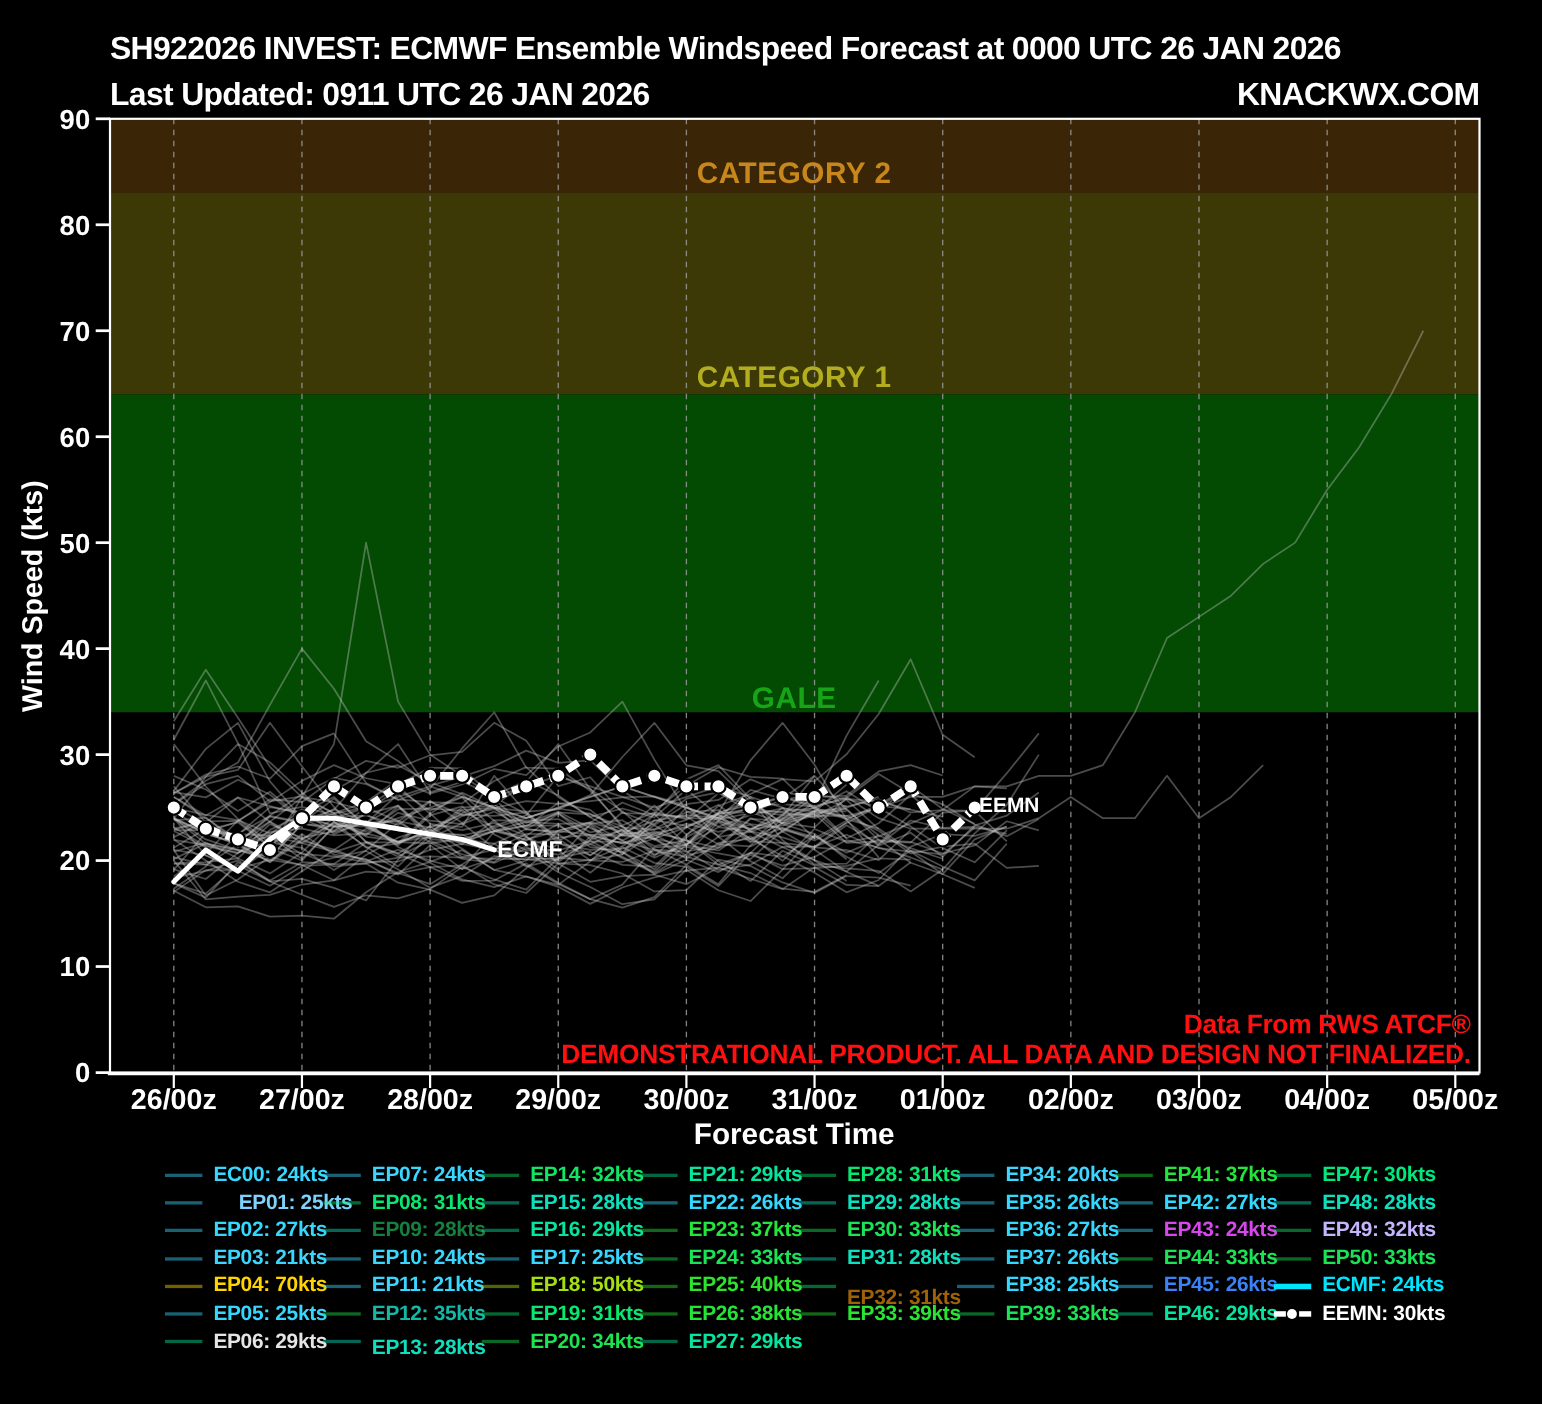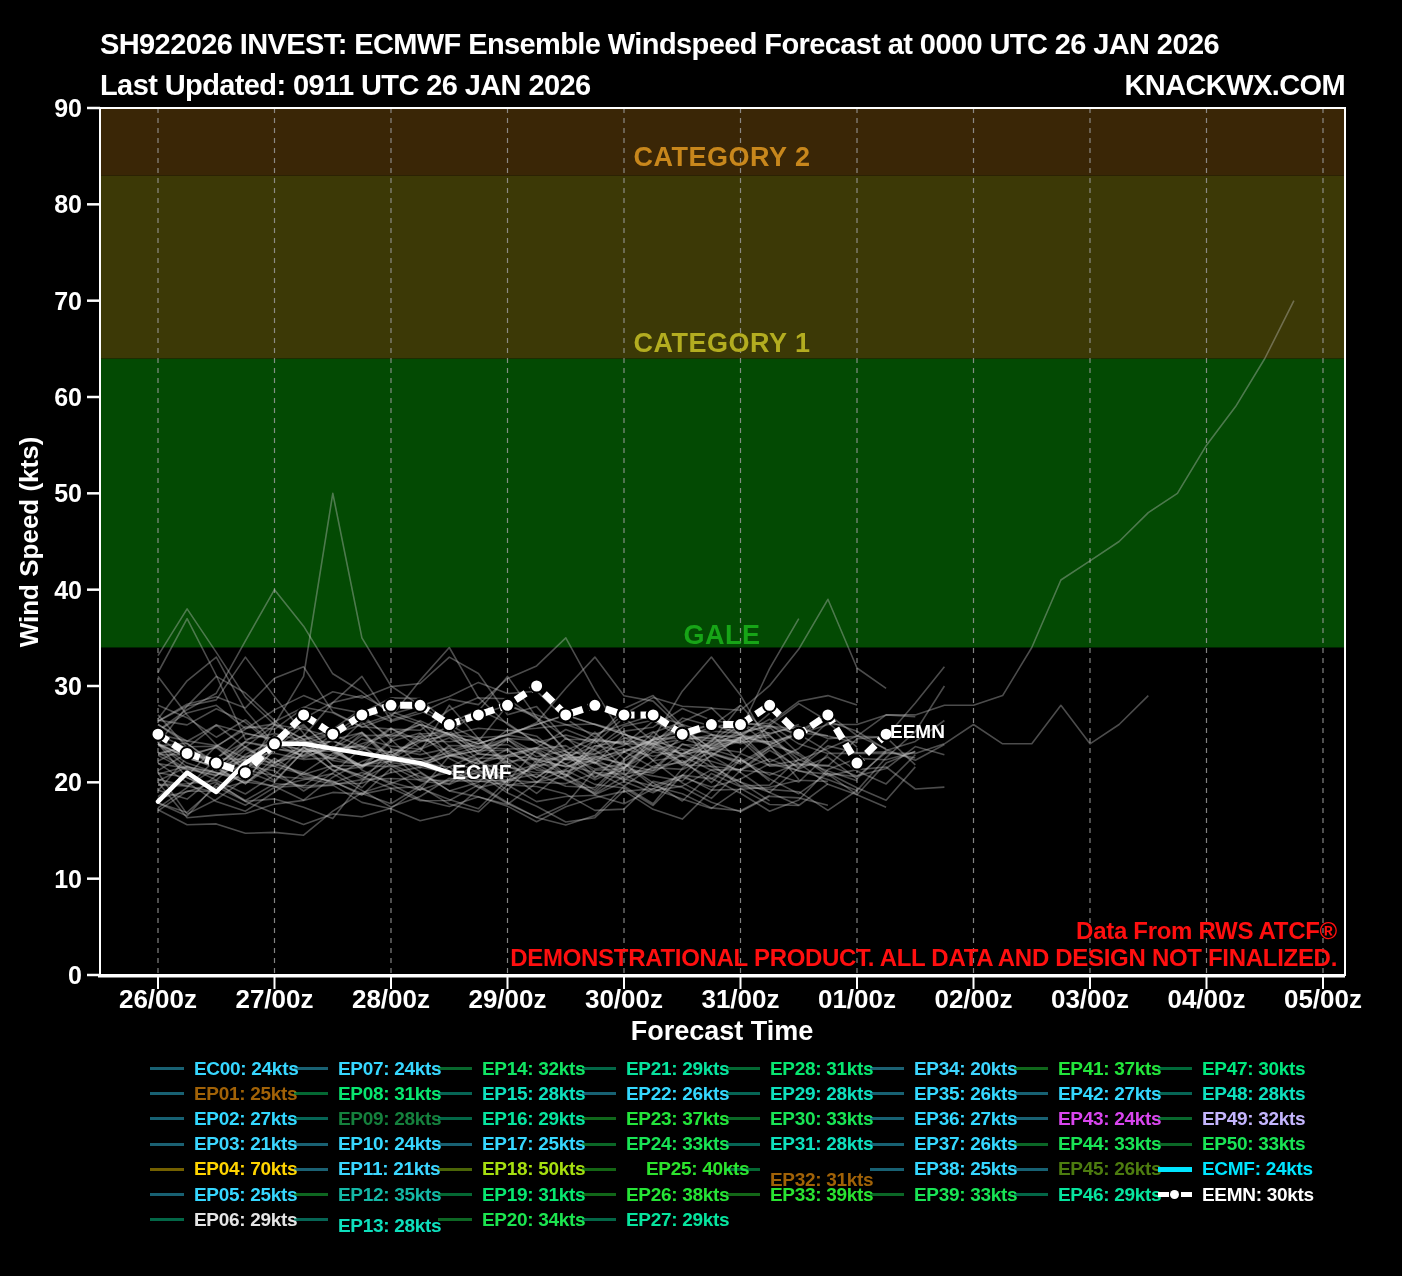--- a/index.html
+++ b/index.html
@@ -194,21 +194,21 @@
 </svg>
 
 <div class="legend" id="legend">
       <div class="legend-col">
         <div class="legend-entry">
           <span class="swatch dim" style="background: rgb(55, 215, 255);"></span>
           <span class="legend-label" style="color: rgb(55, 215, 255);">EC00: 24kts</span>
         </div>
         <div class="legend-entry">
           <span class="swatch dim" style="background: rgb(54, 215, 255);"></span>
-          <span class="legend-label" style="color: #a16207;">EP01: 25kts</span>
+          <span class="legend-label" style="color: #7dd3fc; margin-left: 23px;">EP01: 25kts</span>
         </div>
         <div class="legend-entry">
           <span class="swatch dim" style="background: rgb(51, 216, 255);"></span>
           <span class="legend-label" style="color: rgb(51, 216, 255);">EP02: 27kts</span>
         </div>
         <div class="legend-entry">
           <span class="swatch dim" style="background: rgb(59, 214, 255);"></span>
           <span class="legend-label" style="color: rgb(59, 214, 255);">EP03: 21kts</span>
         </div>
         <div class="legend-entry">
@@ -296,21 +296,21 @@
         <div class="legend-entry">
           <span class="swatch dim" style="background: rgb(35, 229, 59);"></span>
           <span class="legend-label" style="color: rgb(35, 229, 59);">EP23: 37kts</span>
         </div>
         <div class="legend-entry">
           <span class="swatch dim" style="background: rgb(25, 228, 85);"></span>
           <span class="legend-label" style="color: rgb(25, 228, 85);">EP24: 33kts</span>
         </div>
         <div class="legend-entry">
           <span class="swatch dim" style="background: rgb(45, 227, 45);"></span>
-          <span class="legend-label" style="color: rgb(45, 227, 45); margin-left: 20px;">EP25: 40kts</span>
+          <span class="legend-label" style="color: rgb(45, 227, 45);">EP25: 40kts</span>
         </div>
         <div class="legend-entry">
           <span class="swatch dim" style="background: rgb(38, 228, 54);"></span>
           <span class="legend-label" style="color: rgb(38, 228, 54); text-align: center;">EP26: 38kts</span>
         </div>
         <div class="legend-entry">
           <span class="swatch dim" style="background: rgb(7, 228, 158);"></span>
           <span class="legend-label" style="color: rgb(7, 228, 158);">EP27: 29kts</span>
         </div>
       </div>
@@ -378,21 +378,21 @@
         <div class="legend-entry">
           <span class="swatch dim" style="background: rgb(55, 215, 255);"></span>
           <span class="legend-label" style="color: #d946ef;">EP43: 24kts</span>
         </div>
         <div class="legend-entry">
           <span class="swatch dim" style="background: rgb(25, 228, 85);"></span>
           <span class="legend-label" style="color: rgb(25, 228, 85);">EP44: 33kts</span>
         </div>
         <div class="legend-entry">
           <span class="swatch dim" style="background: rgb(52, 216, 255);"></span>
-          <span class="legend-label" style="color: #4d7c0f;">EP45: 26kts</span>
+          <span class="legend-label" style="color: #3b82f6;">EP45: 26kts</span>
         </div>
         <div class="legend-entry">
           <span class="swatch dim" style="background: rgb(7, 228, 158);"></span>
           <span class="legend-label" style="color: rgb(7, 228, 158);">EP46: 29kts</span>
         </div>
       </div>
       <div class="legend-col">
         <div class="legend-entry">
           <span class="swatch dim" style="background: rgb(0, 232, 126);"></span>
           <span class="legend-label" style="color: rgb(0, 232, 126);">EP47: 30kts</span>

